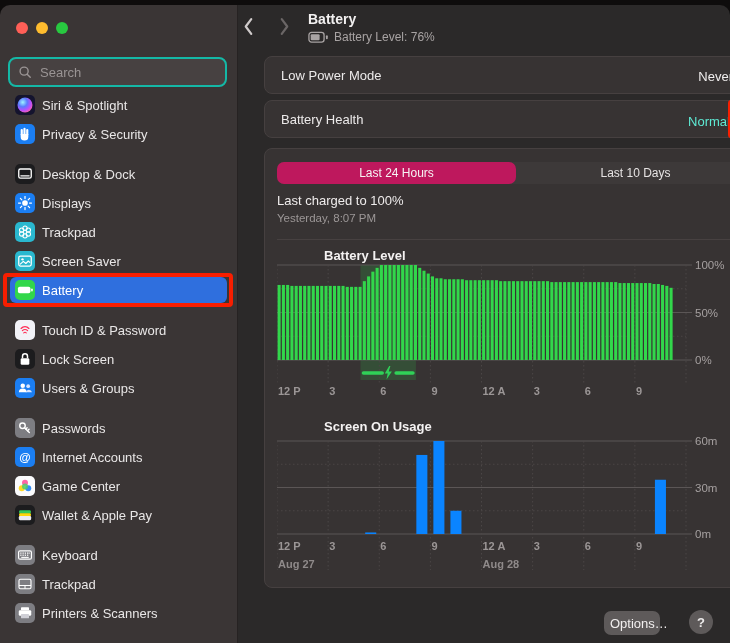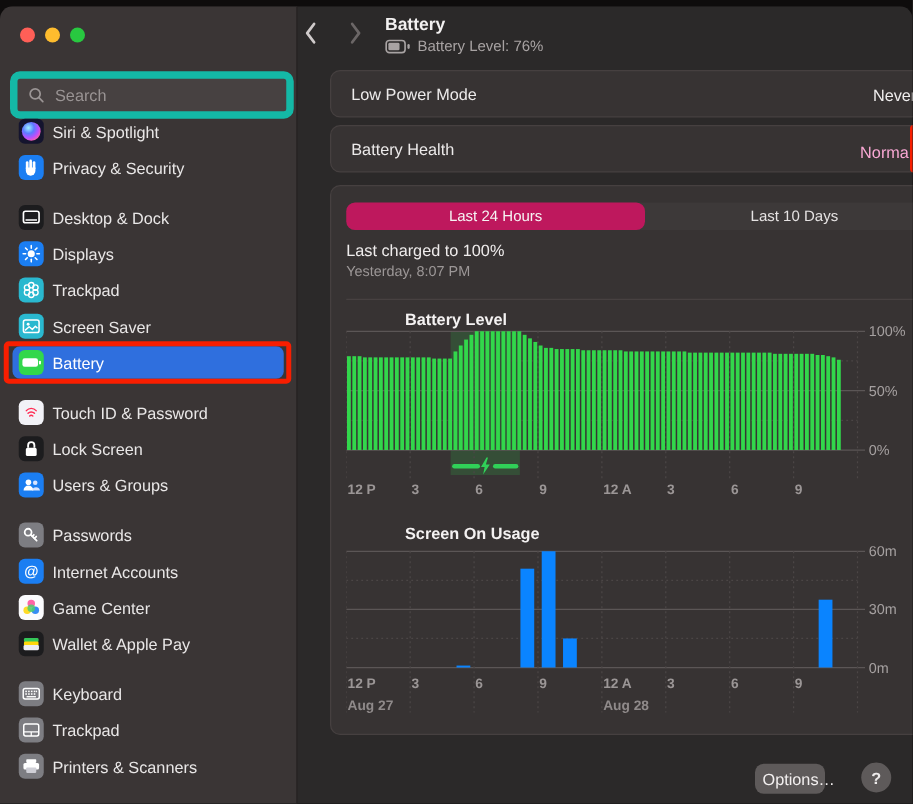--- a/index.html
+++ b/index.html
@@ -5,21 +5,21 @@
   html,body{margin:0;padding:0;}
   body{width:730px;height:643px;position:relative;overflow:hidden;background:#0e0c0c;
        font-family:"Liberation Sans",sans-serif;-webkit-font-smoothing:antialiased;}
   .window{position:absolute;left:0;top:5px;width:730px;height:638px;display:flex;
           border-radius:10px 10px 0 0;overflow:hidden;}
   
   .sidebar{width:237px;flex:none;background:#3a3535;border-right:1px solid #262222;position:relative;}
   .traffic{position:absolute;left:16px;top:17px;display:flex;gap:8px;}
   .tl{width:12px;height:12px;border-radius:50%;}
   .search{position:absolute;left:8px;top:52px;width:199px;height:26px;background:#474141;
-          border:6px solid #14b8a6;border-radius:8px;display:flex;align-items:center;gap:6px;padding:0 8px;}
+          border:2px solid #14b8a6;border-radius:8px;display:flex;align-items:center;gap:6px;padding:0 8px;}
   .search input{flex:1;background:transparent;border:none;outline:none;color:#cfc9c9;font-size:13px;
           font-family:"Liberation Sans",sans-serif;min-width:0;}
   .search input::placeholder{color:#9a9494;}
   .sidelist{position:absolute;left:0;top:87px;right:0;}
   .sgroup{margin-bottom:14px;}
   .srow{position:relative;margin:0 0 3px 10px;width:217px;height:26px;border-radius:6px;
         display:flex;align-items:center;gap:7px;padding-left:5px;box-sizing:border-box;
         color:#e9e7e7;font-size:13px;cursor:default;}
   .srow.selected{background:var(--sel,#2f6fde);color:#fff;}
   .srow .tile{width:20px;height:20px;border-radius:5px;flex:none;display:grid;place-items:center;overflow:hidden;}
@@ -31,21 +31,21 @@
   .navbtn{position:absolute;top:12px;width:20px;height:20px;display:grid;place-items:center;}
   .page-title{position:absolute;left:70px;top:6px;font-size:14px;font-weight:bold;color:#f2f0f0;}
   .page-status{position:absolute;left:70px;top:25px;display:flex;align-items:center;gap:5px;
         color:#a8a3a3;font-size:12px;}
   .card{position:absolute;left:2px;width:504px;background:#373333;border:1px solid #464040;
         border-radius:8px;box-sizing:border-box;margin-left:24px;}
   .rowcard{display:flex;align-items:center;justify-content:space-between;padding:0 10px 0 16px;}
   .rowlabel{font-size:13px;color:#eceaea;}
   .rowright{display:flex;align-items:flex-end;gap:7px;}
   .rowvalue{font-size:13px;color:#f0eeee;}
-  .rowvalue.dim{color:#f9a8d4;}
+  .rowvalue.dim{color:#5eead4;}
   .stepper{width:17px;height:17px;background:#4e4a4a;border-radius:4.5px;display:grid;place-items:center;}
   .infowrap{position:relative;width:20px;height:20px;display:grid;place-items:center;}
   .infowrap.annotated::after{left:-9px;right:-9px;top:-9px;bottom:-9px;border-width:5px;border-radius:3px;}
   
   .tabs{position:absolute;left:12px;right:12px;top:13px;height:22px;background:#3d3939;
         border-radius:7px;display:flex;}
   .tab{flex:1;display:grid;place-items:center;font-size:12px;color:#e6e3e3;border-radius:7px;cursor:default;}
   .tab.selected{background:#be185d;color:#f6f4f4;}
   .lc-title{position:absolute;left:12px;top:44px;font-size:13px;color:#efecec;}
   .lc-sub{position:absolute;left:12px;top:63px;font-size:11.5px;color:#9c9797;}

